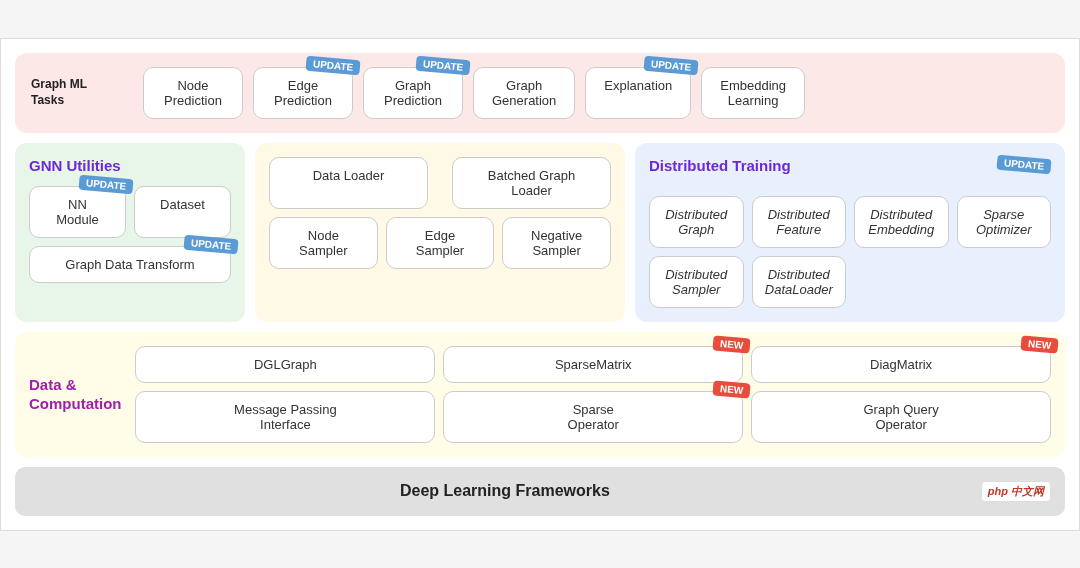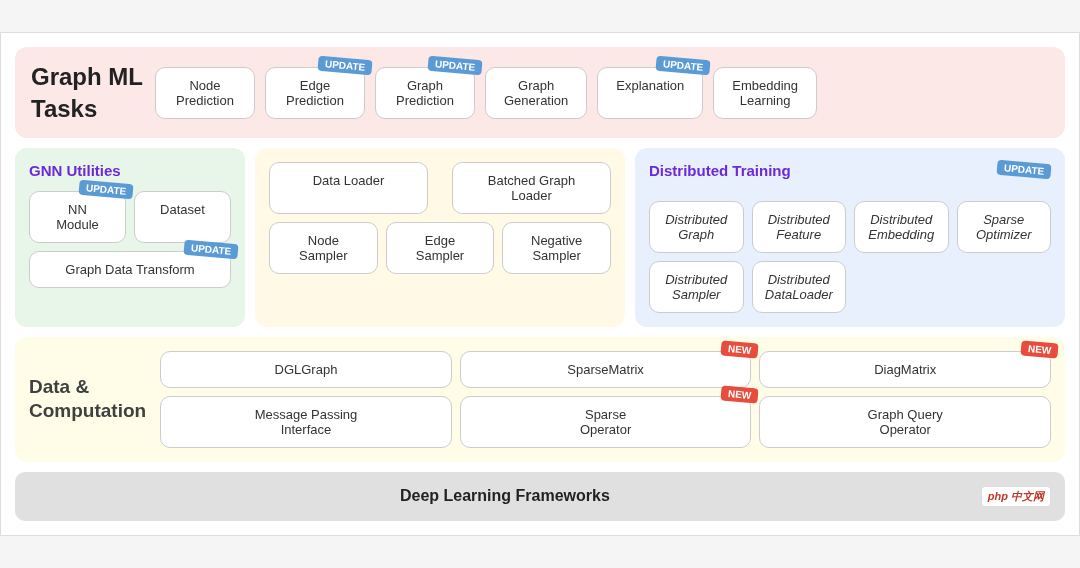--- a/index.html
+++ b/index.html
@@ -25,21 +25,21 @@
       background: #fde8e8;
       border-radius: 12px;
       padding: 14px 16px;
       margin-bottom: 10px;
       display: flex;
       align-items: center;
       gap: 12px;
     }
     .tasks-title {
       font-weight: 800;
-      font-size: 24px;
+      font-size: 12px;
       color: #222;
       min-width: 100px;
       line-height: 1.3;
     }
     .tasks-items {
       display: flex;
       gap: 10px;
       flex-wrap: wrap;
       flex: 1;
     }
@@ -146,22 +146,22 @@
       background: #fffde7;
       border-radius: 12px;
       padding: 14px;
       margin-bottom: 10px;
       display: flex;
       align-items: center;
       gap: 14px;
     }
     .data-title {
       font-weight: 800;
-      font-size: 19px;
-      color: #404040;
+      font-size: 15px;
+      color: #a21caf;
       min-width: 90px;
       line-height: 1.3;
     }
     .data-grid {
       flex: 1;
       display: grid;
       grid-template-columns: 1fr 1fr 1fr;
       gap: 8px;
     }
 

